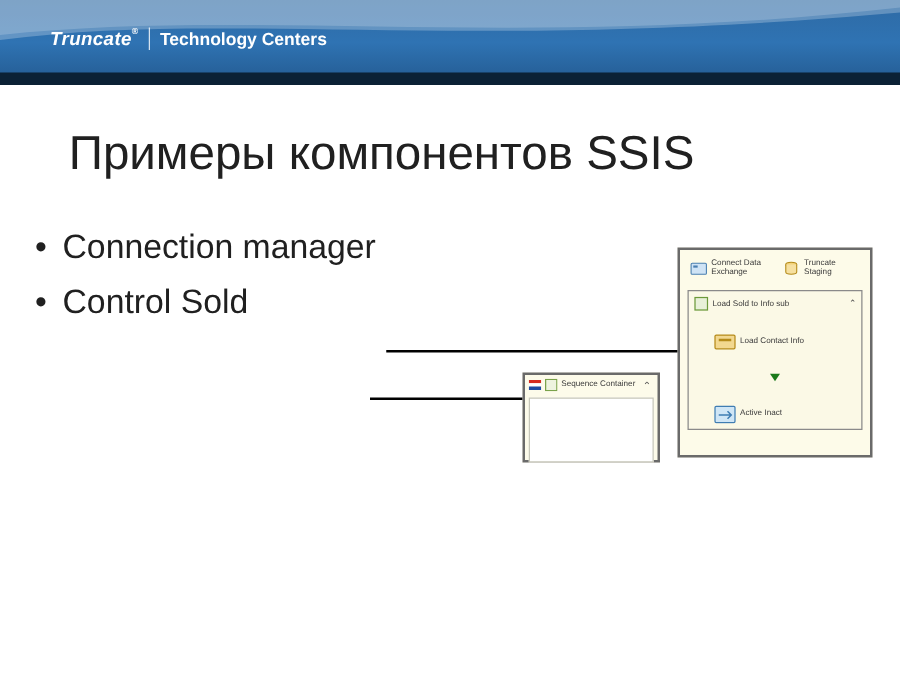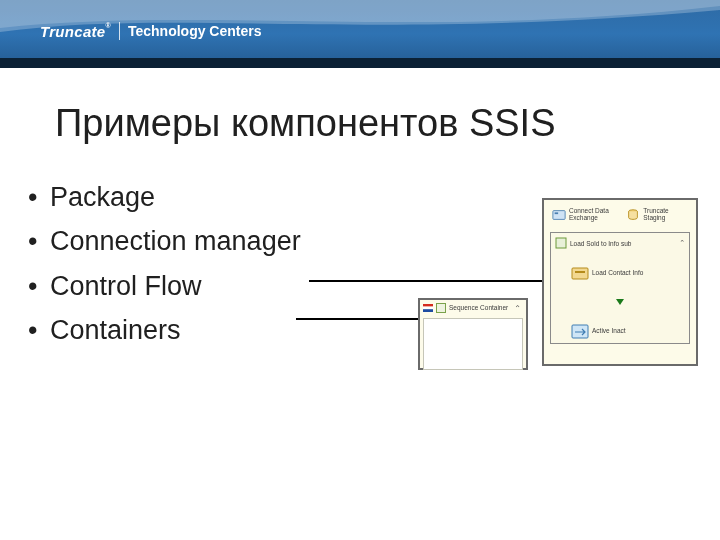--- a/index.html
+++ b/index.html
@@ -238,24 +238,22 @@
       <span>Truncate</span><sup>®</sup>
     </span>
     <span class="logo-sep"></span>
     <span class="tc-text">Technology Centers</span>
   </div>
 </div>
 
 <div class="title">Примеры компонентов SSIS</div>
 
 <ul class="bullets">
-  <li><span class="bl">Package</span></li>
   <li><span class="bl">Connection manager</span></li>
-  <li><span class="bl">Control Flow</span></li>
-  <li><span class="bl">Containers</span></li>
+  <li><span class="bl">Control Sold</span></li>
 </ul>
 
 <div class="line" id="line-cf"></div>
 <div class="line" id="line-ct"></div>
 
 <div class="diagram-right">
   <div class="diag-row">
     <div class="node">
       <svg class="ico" viewBox="0 0 16 16">
         <rect x="1" y="3" width="14" height="10" rx="1" fill="#cfe3f5" stroke="#4a7fb0"></rect>

